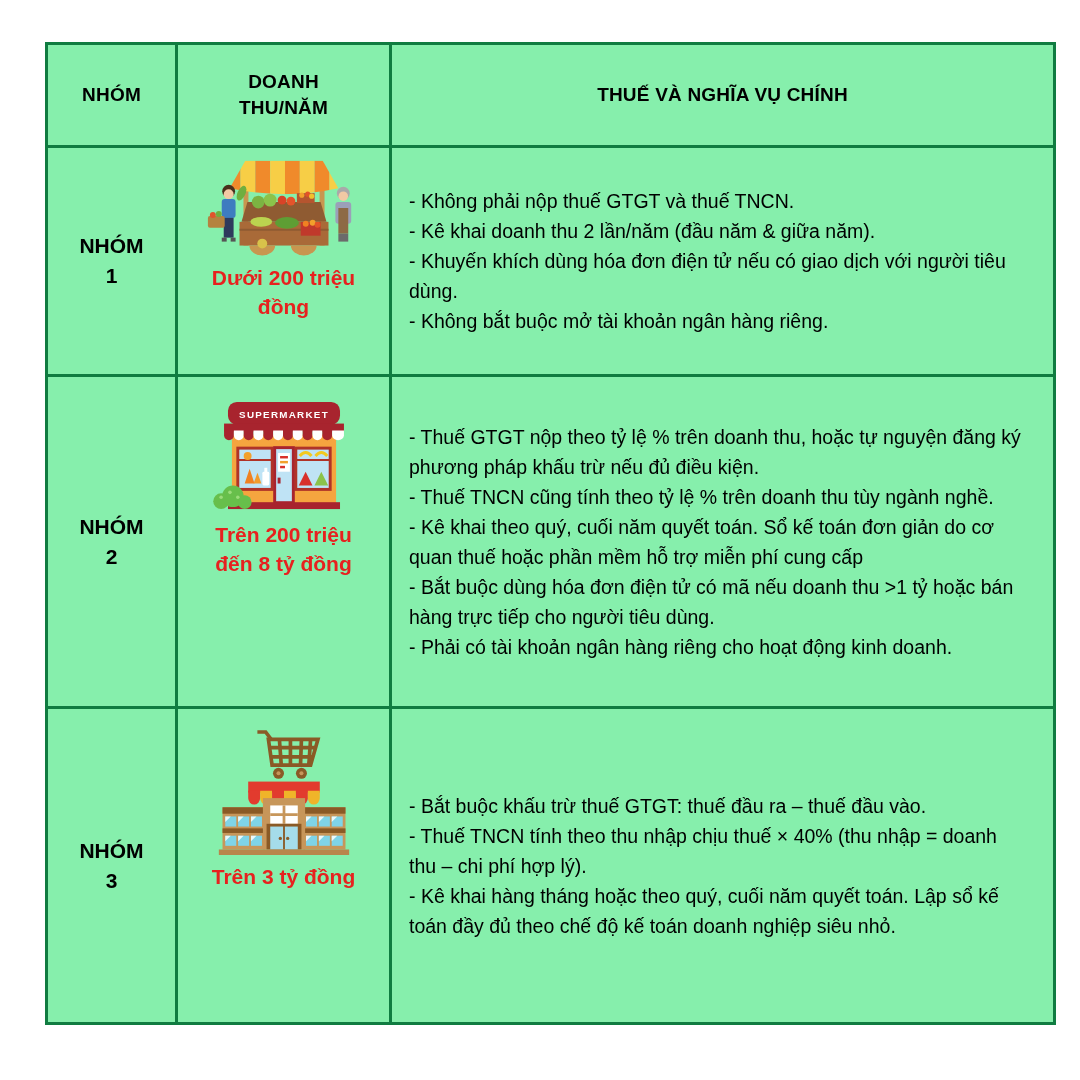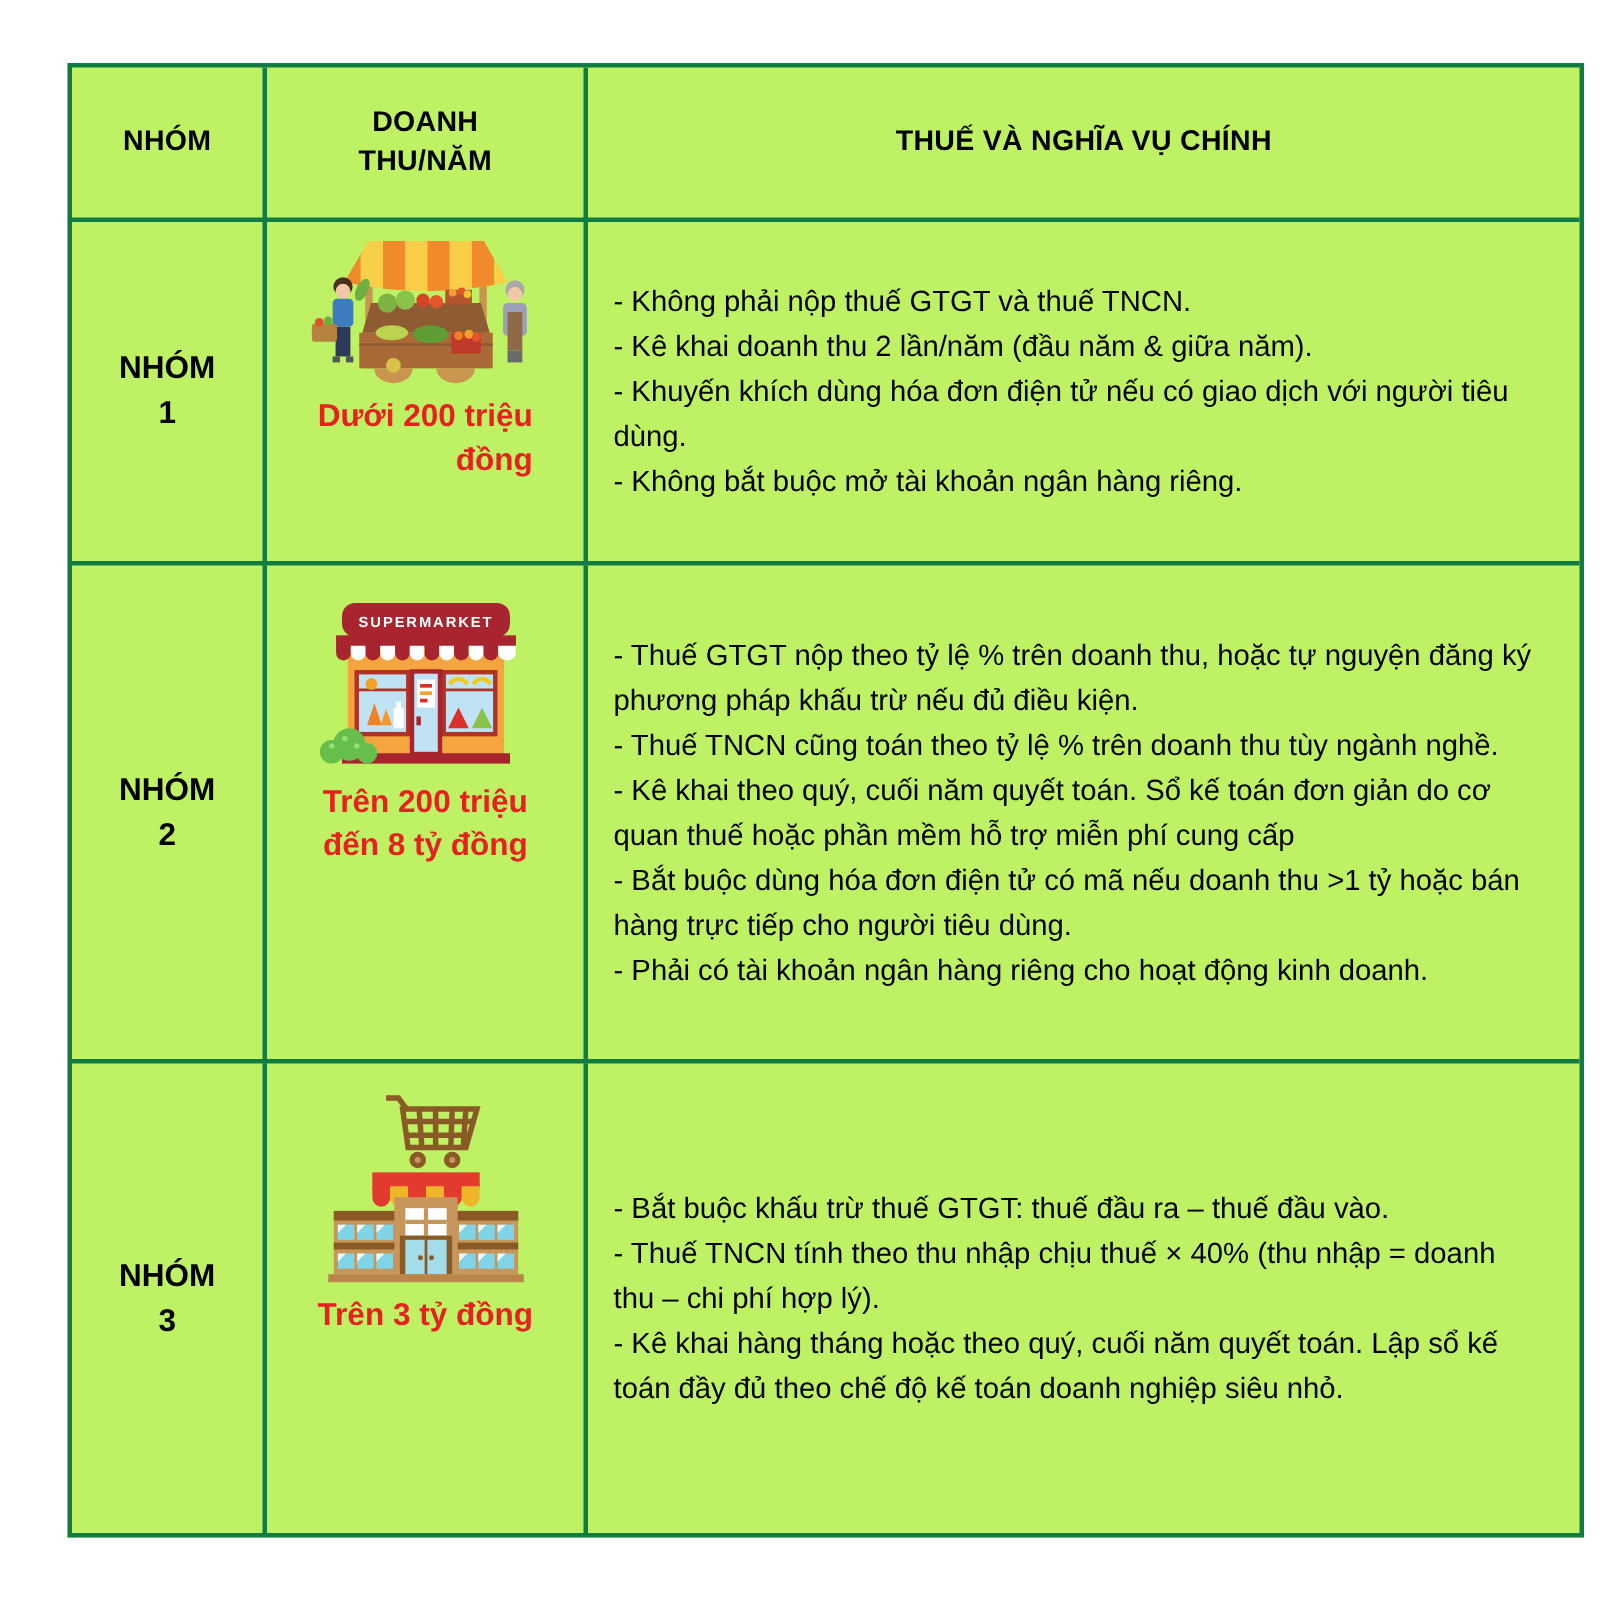--- a/index.html
+++ b/index.html
@@ -11,35 +11,35 @@
   body{
     width:1080px;height:1080px;background:#ffffff;position:relative;
     font-family:"Liberation Sans", sans-serif;color:var(--ink);
   }
   .tax-table{
     position:absolute;left:45px;top:42px;width:1011px;height:983px;
     box-sizing:border-box;border:3px solid var(--green);
     display:grid;
     grid-template-columns:130px 214px 1fr;
     grid-template-rows:103px 229px 332px 1fr;
-    background:#bef264;
+    background:#86efac;
   }
   .cell{
     box-sizing:border-box;
     border-right:3px solid var(--green);
     border-bottom:3px solid var(--green);
     display:flex;flex-direction:column;align-items:center;justify-content:center;
     overflow:hidden;
   }
   .cell.lastcol{border-right:none;}
   .cell.lastrow{border-bottom:none;}
   .head{font-weight:bold;font-size:19px;line-height:26px;text-align:center;letter-spacing:.2px;}
   .groupcell{font-weight:bold;font-size:21px;line-height:30px;text-align:center;}
   .revcell{justify-content:flex-start;padding-top:12px;}
-  .revlabel{color:var(--red);font-weight:bold;font-size:21px;line-height:29px;text-align:right;margin-top:7px;}
+  .revlabel{color:var(--red);font-weight:bold;font-size:21px;line-height:29px;text-align:center;margin-top:7px;}
   .oblcell{
     align-items:flex-start;justify-content:center;text-align:left;
     padding:10px 24px 10px 17px;
   }
   .bullets{font-size:19.5px;line-height:30px;}
   .icon-box{display:flex;align-items:flex-end;justify-content:flex-start;}
   svg{display:block;}
   .sm-sign-text{font-family:"Liberation Sans",sans-serif;font-weight:bold;font-size:10px;letter-spacing:1.3px;fill:#ffffff;}
 </style>
 </head>
@@ -207,21 +207,21 @@
     </div>
     <div class="revlabel">
       <div>Trên 200 triệu</div>
       <div>đến 8 tỷ đồng</div>
     </div>
   </div>
 
   <div class="cell lastcol oblcell">
     <div class="bullets">
       <div>- Thuế GTGT nộp theo tỷ lệ % trên doanh thu, hoặc tự nguyện đăng ký phương pháp khấu trừ nếu đủ điều kiện.</div>
-      <div>- Thuế TNCN cũng toán theo tỷ lệ % trên doanh thu tùy ngành nghề.</div>
+      <div>- Thuế TNCN cũng tính theo tỷ lệ % trên doanh thu tùy ngành nghề.</div>
       <div>- Kê khai theo quý, cuối năm quyết toán. Sổ kế toán đơn giản do cơ quan thuế hoặc phần mềm hỗ trợ miễn phí cung cấp</div>
       <div>- Bắt buộc dùng hóa đơn điện tử có mã nếu doanh thu &gt;1 tỷ hoặc bán hàng trực tiếp cho người tiêu dùng.</div>
       <div>- Phải có tài khoản ngân hàng riêng cho hoạt động kinh doanh.</div>
     </div>
   </div>
 
   <div class="cell groupcell lastrow">
     <div>NHÓM</div>
     <div>3</div>
   </div>

